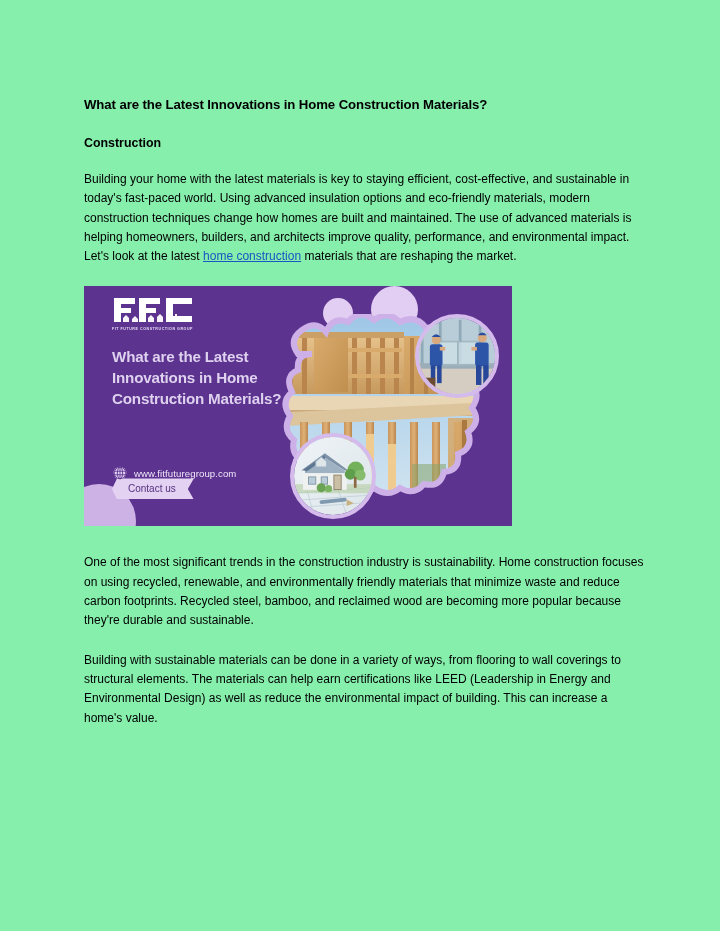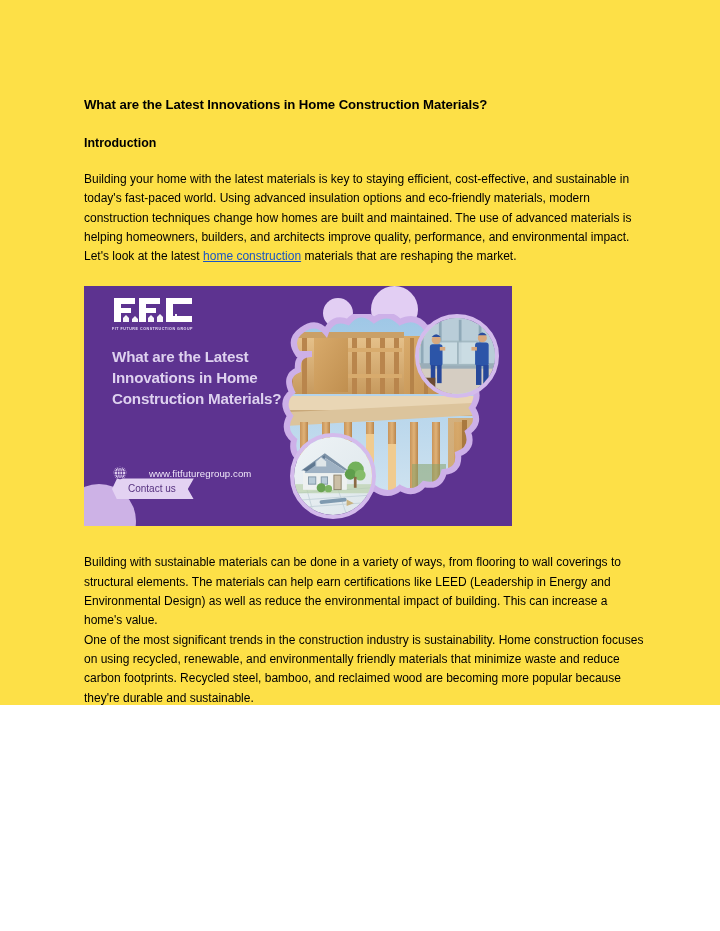--- a/index.html
+++ b/index.html
@@ -12,22 +12,22 @@
     height: 931px;
     position: relative;
     font-family: "Liberation Sans", sans-serif;
     color: #000000;
     overflow: hidden;
   }
   .page {
     position: absolute;
     left: 0; top: 0;
     width: 720px;
-    height: 705px;
-    background: #fde047;
+    height: 931px;
+    background: #86efac;
   }
   .content {
     position: absolute;
     left: 84px;
     top: 97px;
     width: 562px;
   }
 
   
   .doc-title {
@@ -135,21 +135,21 @@
     clip-path: polygon(5px 0, 100% 0, calc(100% - 6px) 50%, 100% 100%, 5px 100%, 0 50%);
     margin-top: 43px;
   }
 
   .url-row {
     position: absolute;
     left: 29px;
     top: 180px;
     display: flex;
     align-items: center;
-    gap: 22px;
+    gap: 7px;
   }
   .globe-icon {
     width: 14px; height: 14px;
     flex: 0 0 auto;
   }
   .url-text {
     font-size: 9.6px;
     color: #f0e7f9;
     letter-spacing: 0.1px;
   }
@@ -181,21 +181,21 @@
   .inset-circle svg { display: block; width: 100%; height: 100%; }
 </style>
 </head>
 <body>
 
 <div class="page">
   <div class="content">
 
     <h1 class="doc-title">What are the Latest Innovations in Home Construction Materials?</h1>
 
-    <h2 class="section-heading">Introduction</h2>
+    <h2 class="section-heading">Construction</h2>
 
     <p class="body-text"><span>Building your home with the latest materials is key to staying efficient, cost-effective, and sustainable in today's fast-paced world. Using advanced insulation options and eco-friendly materials, modern construction techniques change how homes are built and maintained. The use of advanced materials is helping homeowners, builders, and architects improve quality, performance, and environmental impact. Let's look at the latest </span><a class="inline-link" href="#">home construction</a><span> materials that are reshaping the market.</span></p>
 
     <div class="banner-wrap">
       <div class="banner-bg"></div>
 
       <div class="deco-circle small"></div>
       <div class="deco-circle medium"></div>
       <div class="deco-circle corner"></div>
 
@@ -421,18 +421,18 @@
             <path d="M1.6 6 H14.4"></path>
             <path d="M1.6 10 H14.4"></path>
             <path d="M8 1.4 V14.6"></path>
           </g>
         </svg>
         <span class="url-text">www.fitfuturegroup.com</span>
       </div>
     </div>
 
 
+    <p class="body-text">One of the most significant trends in the construction industry is sustainability. Home construction focuses on using recycled, renewable, and environmentally friendly materials that minimize waste and reduce carbon footprints. Recycled steel, bamboo, and reclaimed wood are becoming more popular because they're durable and sustainable.</p>
+
     <p class="body-text last">Building with sustainable materials can be done in a variety of ways, from flooring to wall coverings to structural elements. The materials can help earn certifications like LEED (Leadership in Energy and Environmental Design) as well as reduce the environmental impact of building. This can increase a home's value.</p>
-
-    <p class="body-text">One of the most significant trends in the construction industry is sustainability. Home construction focuses on using recycled, renewable, and environmentally friendly materials that minimize waste and reduce carbon footprints. Recycled steel, bamboo, and reclaimed wood are becoming more popular because they're durable and sustainable.</p>
 
   </div>
 </div>
 
 </body></html>

